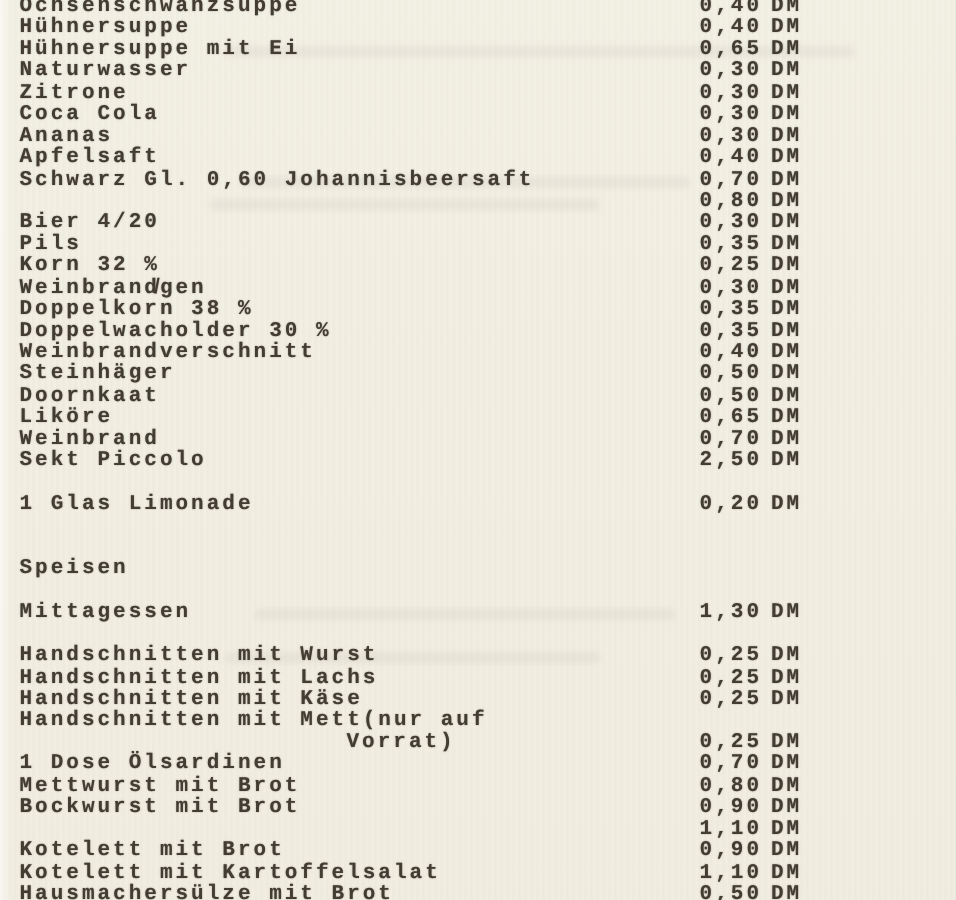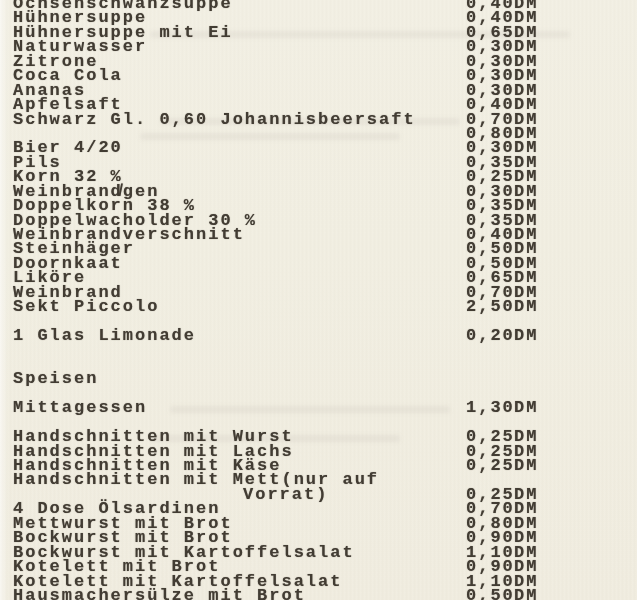--- a/index.html
+++ b/index.html
@@ -10,21 +10,21 @@
   .paper {
     position: relative;
     width: 637px;
     height: 600px;
     overflow: hidden;
     background:
       linear-gradient(90deg, rgba(255,255,255,0.55) 0px, rgba(255,255,255,0.25) 4px, rgba(255,255,255,0) 8px),
       repeating-linear-gradient(90deg, rgba(255,255,255,0.06) 0px, rgba(255,255,255,0.06) 1px, rgba(0,0,0,0.012) 2px, rgba(0,0,0,0) 4px),
       linear-gradient(180deg, #f2efe3 0%, #f1eee1 40%, #f0ecdf 100%);
     font-family: "Liberation Mono", "DejaVu Sans Mono", monospace;
-    font-size: 17px;
+    font-size: 14px;
     font-weight: 700;
     letter-spacing: 2px;
     color: #423c33;
     text-shadow: 0 0 1px rgba(66, 60, 51, 0.55);
   }
   .menu {
     position: absolute;
     top: -3px;
     left: 0;
     right: 0;
@@ -34,21 +34,21 @@
     height: 14.45px;
     line-height: 14.45px;
     white-space: pre;
   }
   .label {
     position: absolute;
     left: 13px;
     top: 0;
   }
   .label.indent {
-    left: 243px;
+    left: 231px;
     text-align: center;
   }
   .price {
     position: absolute;
     left: 466px;
     width: 42px;
     top: 0;
     text-align: right;
   }
   .dm {
@@ -113,21 +113,21 @@
       <div class="row"></div>
       <div class="row"><span class="label heading">Speisen</span></div>
       <div class="row"></div>
       <div class="row"><span class="label">Mittagessen</span><span class="price">1,30</span><span class="dm">DM</span></div>
       <div class="row"></div>
       <div class="row"><span class="label">Handschnitten mit Wurst</span><span class="price">0,25</span><span class="dm">DM</span></div>
       <div class="row"><span class="label">Handschnitten mit Lachs</span><span class="price">0,25</span><span class="dm">DM</span></div>
       <div class="row"><span class="label">Handschnitten mit Käse</span><span class="price">0,25</span><span class="dm">DM</span></div>
       <div class="row"><span class="label">Handschnitten mit Mett(nur auf</span></div>
       <div class="row"><span class="label indent">Vorrat)</span><span class="price">0,25</span><span class="dm">DM</span></div>
-      <div class="row"><span class="label">4 Dose Ölsardinen</span><span class="price">0,70</span><span class="dm">DM</span></div>
+      <div class="row"><span class="label">1 Dose Ölsardinen</span><span class="price">0,70</span><span class="dm">DM</span></div>
       <div class="row"><span class="label">Mettwurst mit Brot</span><span class="price">0,80</span><span class="dm">DM</span></div>
       <div class="row"><span class="label">Bockwurst mit Brot</span><span class="price">0,90</span><span class="dm">DM</span></div>
-      <div class="row"><span class="label">Bockwurst mit Kartoffelsalat</span><span class="price">1,10</span><span class="dm">DM</span></div>
+      <div class="row"><span class="price">1,10</span><span class="dm">DM</span></div>
       <div class="row"><span class="label">Kotelett mit Brot</span><span class="price">0,90</span><span class="dm">DM</span></div>
       <div class="row"><span class="label">Kotelett mit Kartoffelsalat</span><span class="price">1,10</span><span class="dm">DM</span></div>
       <div class="row"><span class="label">Hausmachersülze mit Brot</span><span class="price">0,50</span><span class="dm">DM</span></div>
     </div>
 </div>
 
 </body></html>

